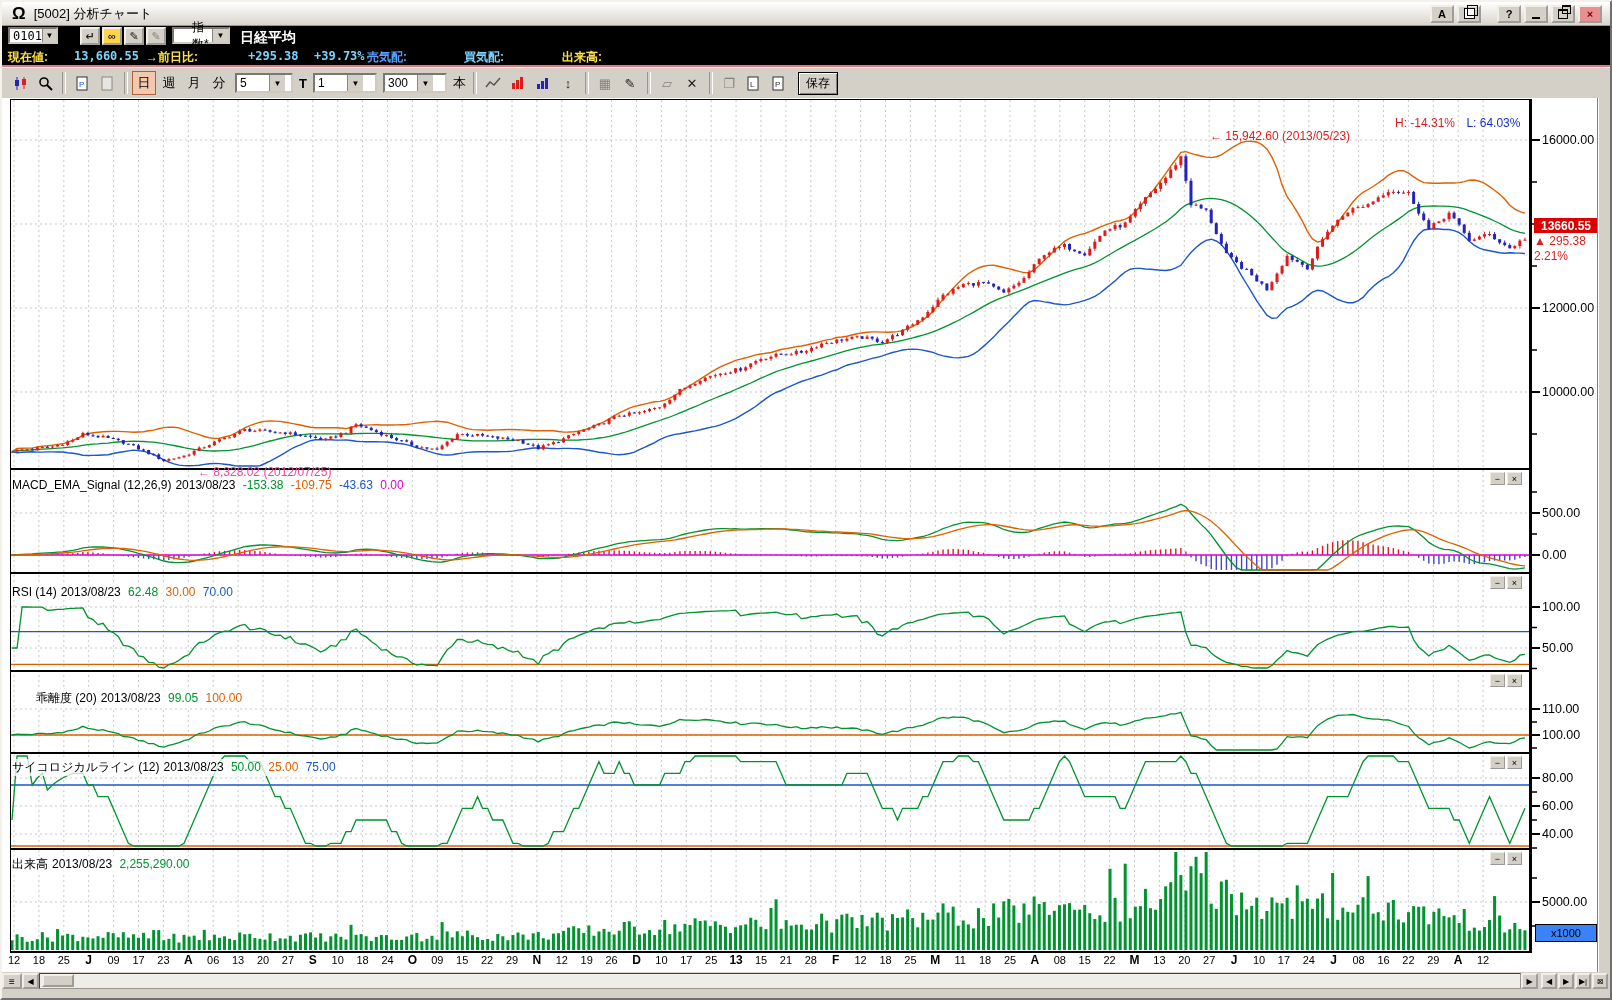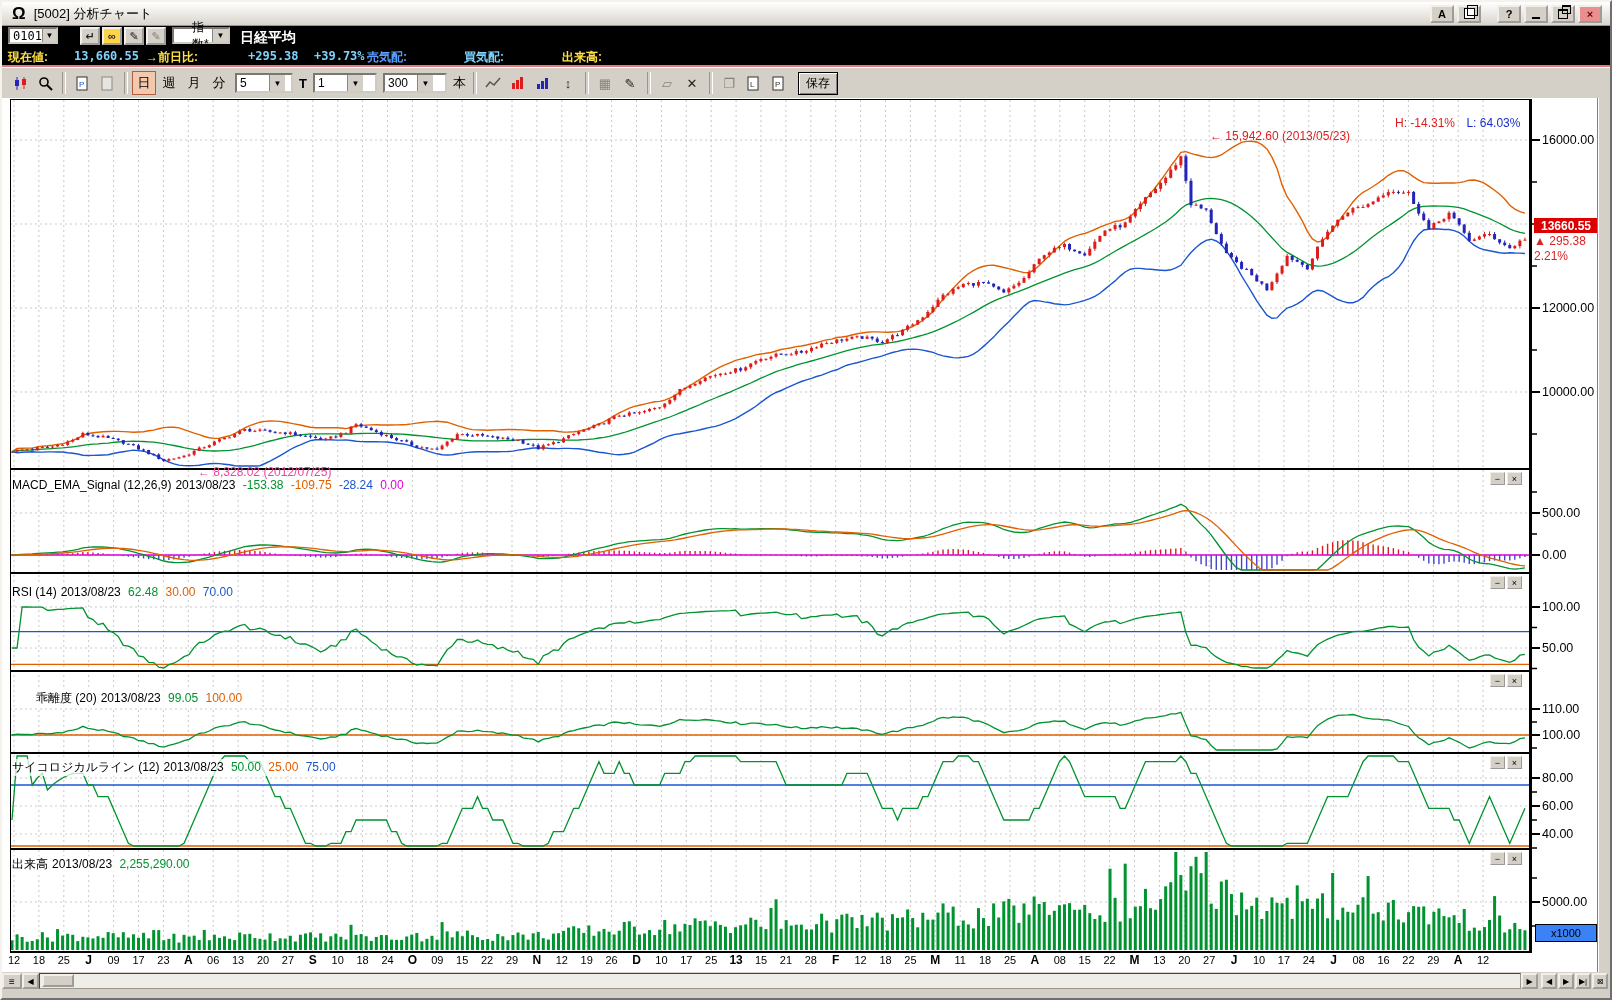--- a/index.html
+++ b/index.html
@@ -1629,21 +1629,21 @@
       <rect x="8" y="848" width="1522" height="2" fill="#000"></rect>
       <rect x="8" y="951" width="1522" height="2" fill="#000"></rect>
       <rect x="8" y="99" width="1" height="854" fill="#000"></rect>
       <rect x="1527" y="99" width="3" height="854" fill="#000"></rect>
     </svg>
 
   <div class="ph" style="top:380px;">
     <span>MACD_EMA_Signal (12,26,9)</span><span>2013/08/23</span>
     <span class="g">-153.38</span>
     <span class="o">-109.75</span>
-    <span class="b">-28.24</span>
+    <span class="b">-43.63</span>
     <span class="m">0.00</span>
   </div>
   <div class="ph" style="top:487px;">
     <span>RSI (14)</span><span>2013/08/23</span>
     <span class="g">62.48</span>
     <span class="o">30.00</span>
     <span class="b">70.00</span>
   </div>
   <div class="ph" style="top:592px;margin-left:24px;">
     <span>乖離度 (20)</span><span>2013/08/23</span>

